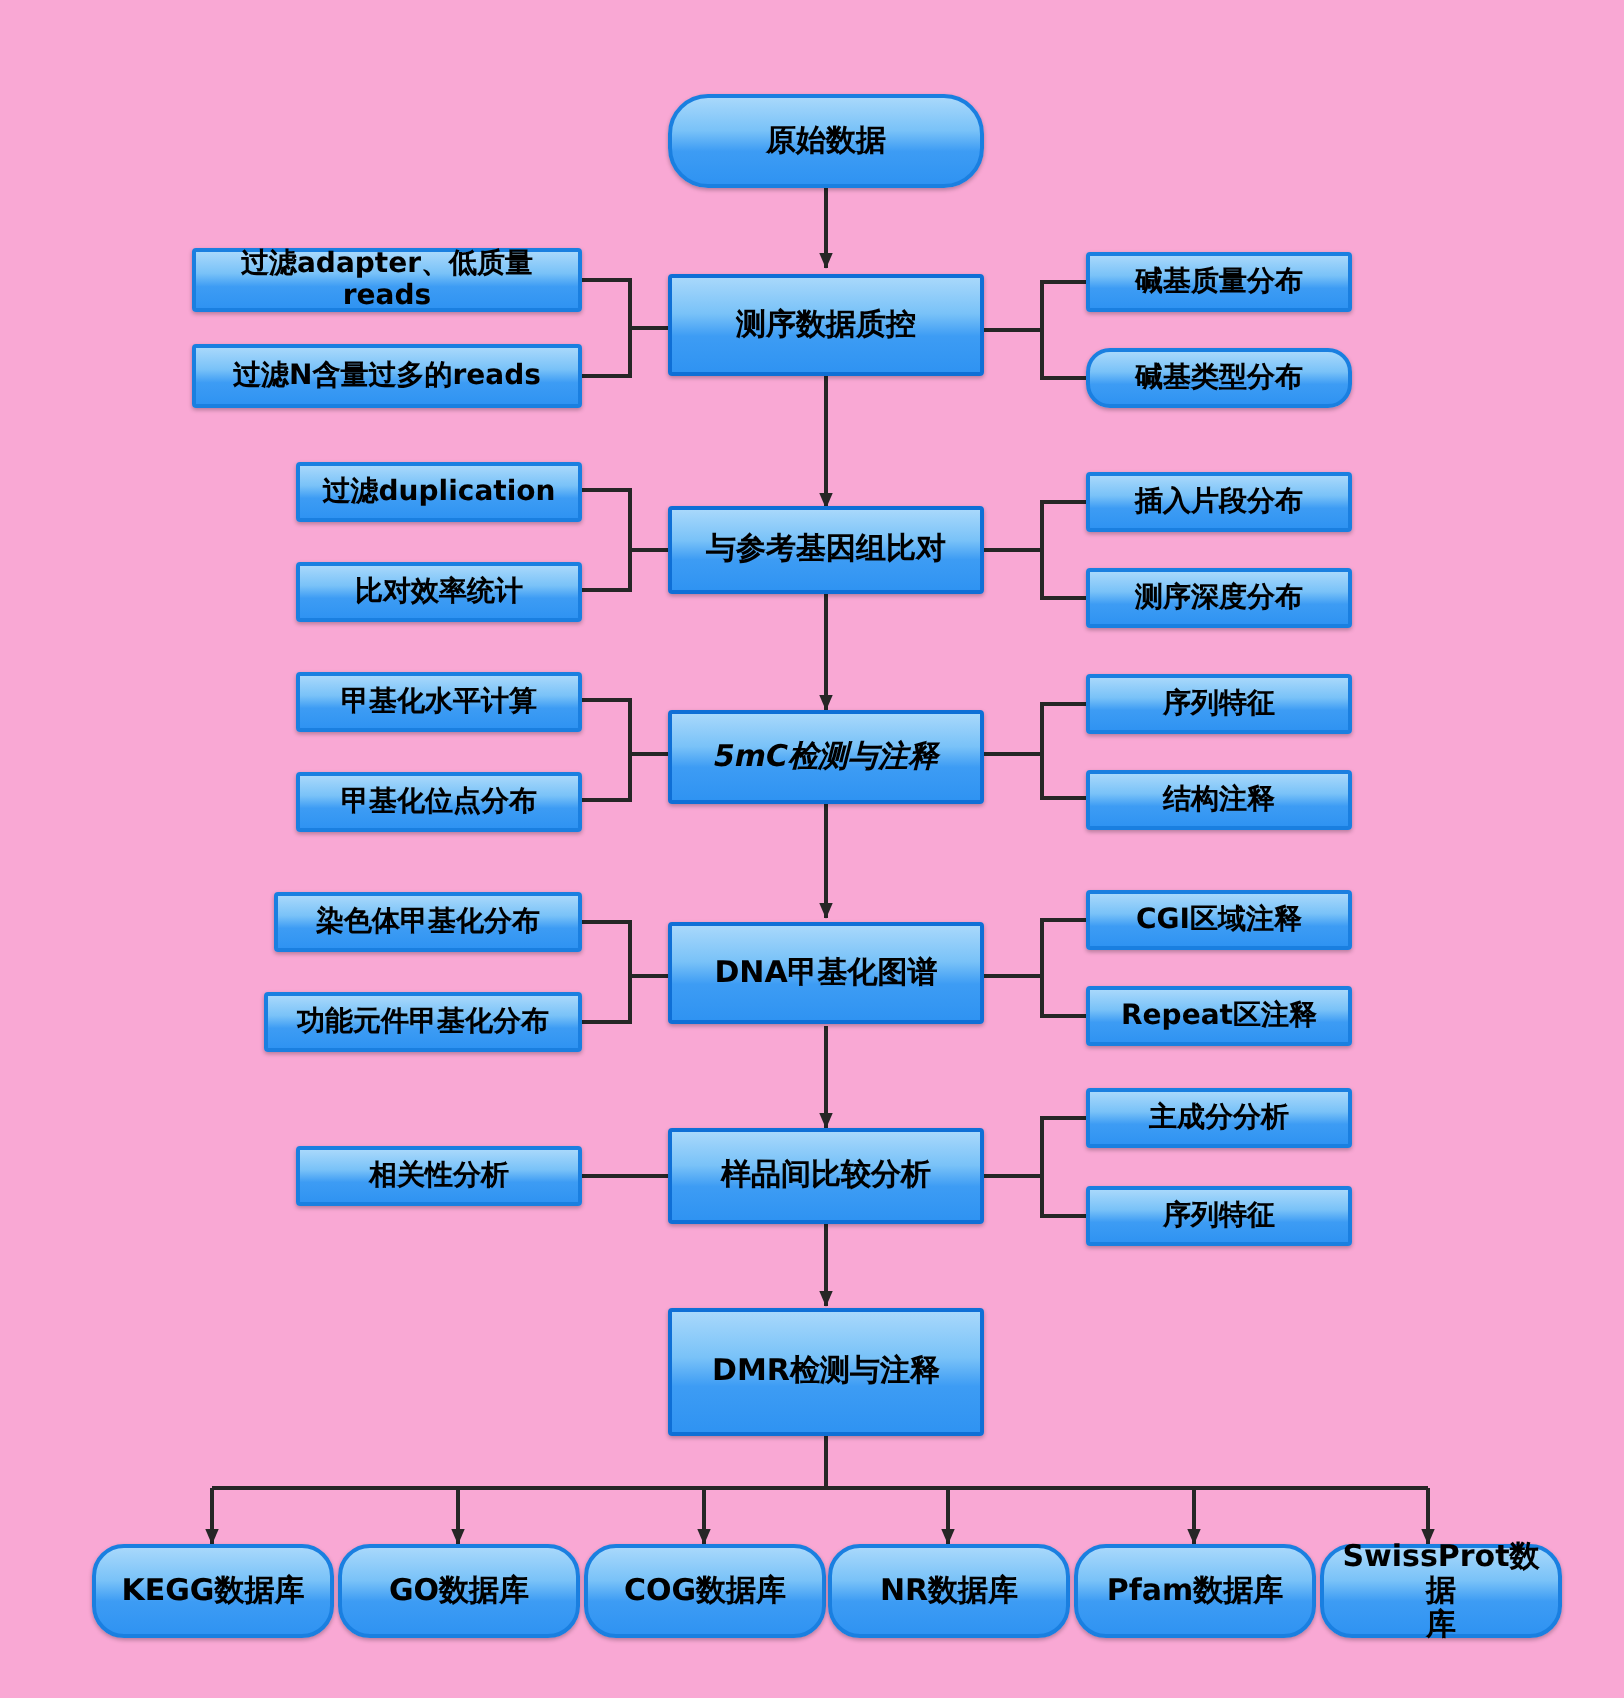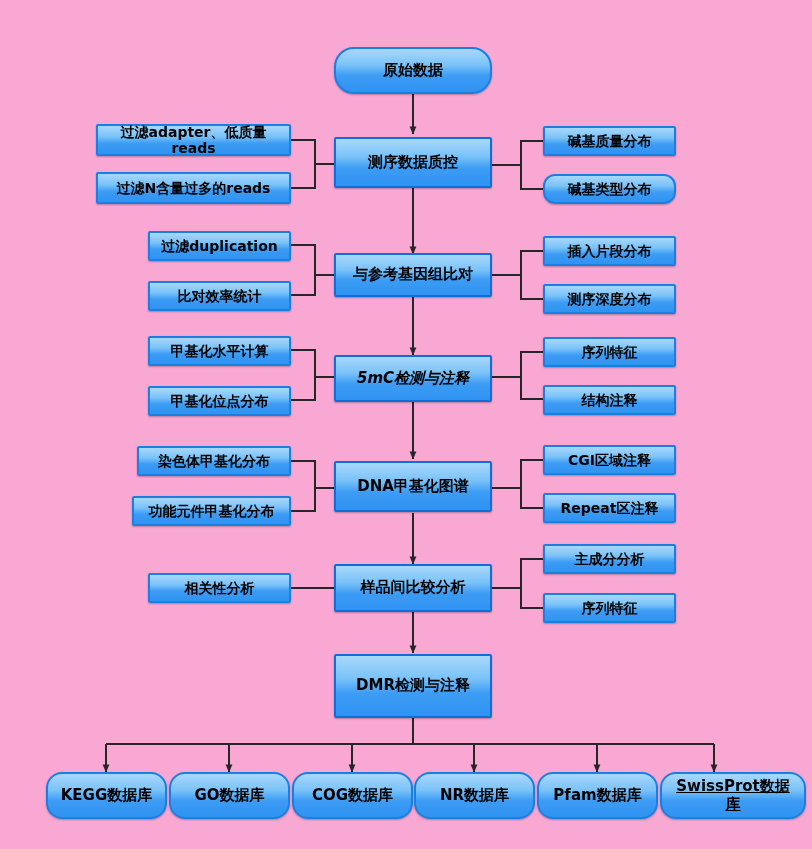--- a/index.html
+++ b/index.html
@@ -235,18 +235,18 @@
   </div>
   <div class="node db" style="left:292px; top:772px; width:121px; height:47px;">
     <span class="lbl">COG数据库</span>
   </div>
   <div class="node db" style="left:414px; top:772px; width:121px; height:47px;">
     <span class="lbl">NR数据库</span>
   </div>
   <div class="node db" style="left:537px; top:772px; width:121px; height:47px;">
     <span class="lbl">Pfam数据库</span>
   </div>
-  <div class="node db" style="left:660px; top:772px; width:146px; height:47px;text-decoration:underline;">
+  <div class="node db" style="left:660px; top:772px; width:121px; height:47px;">
     <span class="lbl">SwissProt数据
 库</span>
   </div>
 
 </div>
 
 </body></html>

